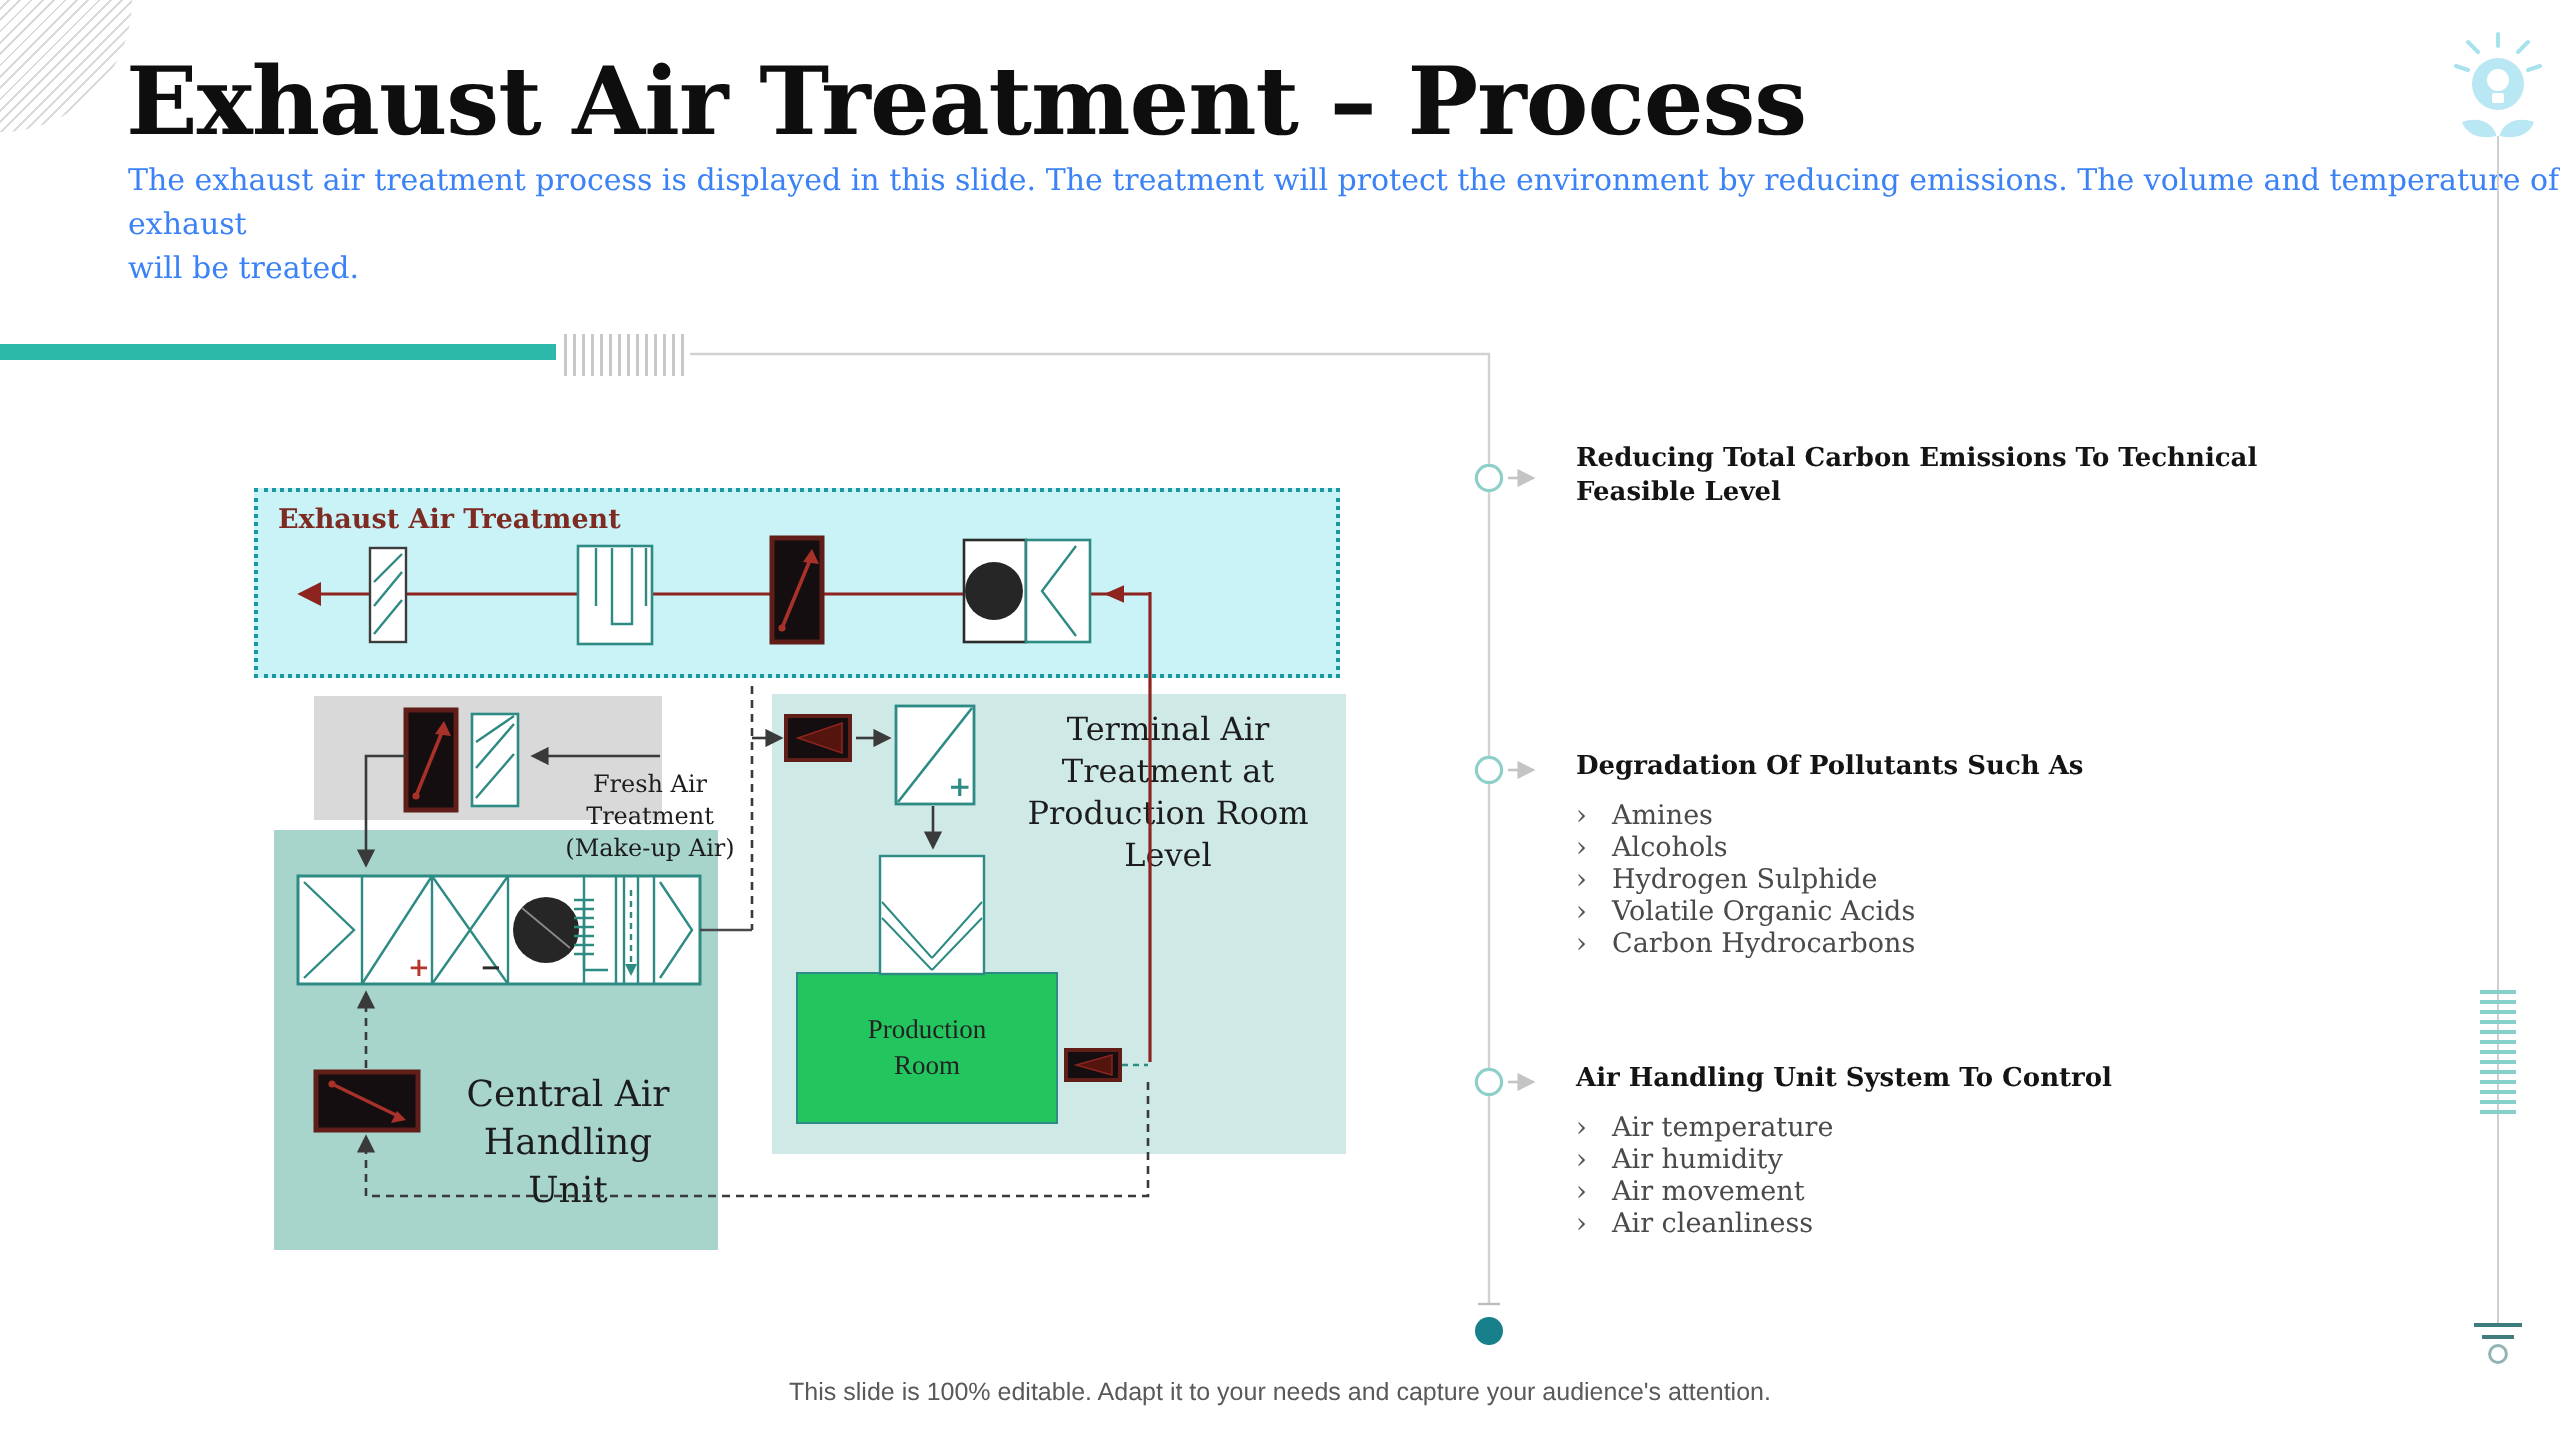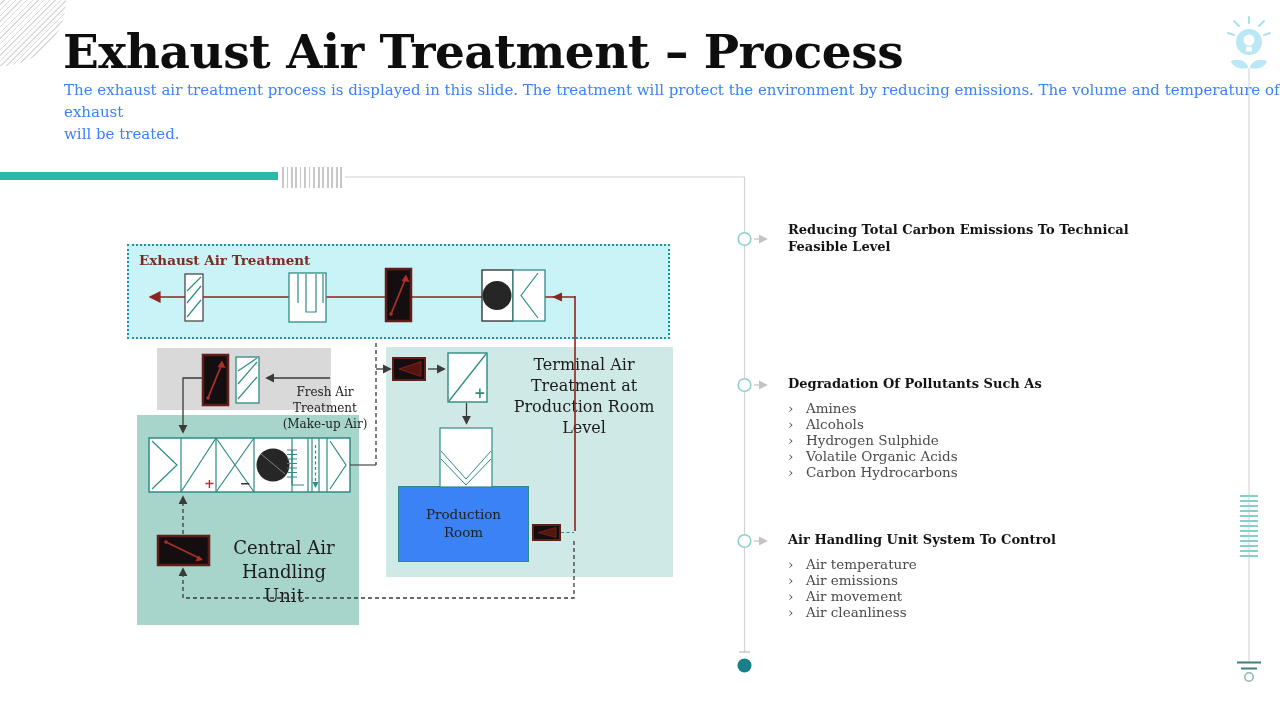--- a/index.html
+++ b/index.html
@@ -17,23 +17,23 @@
   .hatch-ticks{position:absolute;left:282px;top:167px;width:62px;height:21px;
     background:repeating-linear-gradient(90deg,#c8c8c8 0 1.5px,transparent 1.5px 4.5px);}
 
   
   .box{position:absolute;box-sizing:border-box;}
   .exhaust-box{left:127px;top:244px;width:543px;height:95px;background:#c9f3f6;border:2px dotted #18989e;}
   .exhaust-label{position:absolute;left:10px;top:6px;font-size:13.5px;font-weight:600;color:#7e2b23;}
   .gray-box{left:157px;top:348px;width:174px;height:62px;background:#d9d9d9;}
   .central-box{left:137px;top:415px;width:222px;height:210px;background:#a7d5cc;}
   .terminal-box{left:386px;top:347px;width:287px;height:230px;background:#cfeae6;}
-  .pr-box{left:398px;top:486px;width:131px;height:76px;background:#3b82f6;border:1.5px solid #2e8b84;
+  .pr-box{left:398px;top:486px;width:131px;height:76px;background:#22c55e;border:1.5px solid #2e8b84;
     display:flex;align-items:center;justify-content:center;text-align:center;
-    font-size:13.5px;color:#222;line-height:1.3;white-space:pre-line;}
+    font-size:13.5px;color:#222;line-height:1.3;white-space:pre-line;font-family:Liberation Serif, serif;}
   .diag-label{position:absolute;font-size:12px;color:#1c1c1c;text-align:center;line-height:1.32;white-space:pre-line;}
   .fresh-label{left:264px;top:349px;width:122px;margin-top:36px;}
   .terminal-label{left:508px;top:354px;width:152px;font-size:16px;}
   .central-label{left:232px;top:536px;width:104px;font-size:18px;}
 
   
   .section{position:absolute;left:788px;width:400px;}
   .s1{top:222px;}.s2{top:376px;}.s3{top:532px;}
   .section h2{margin:0 0 7px 0;font-size:13px;font-weight:700;color:#141414;line-height:1.28;white-space:pre-line;}
   .bullet-row{display:flex;align-items:baseline;line-height:16.2px;font-size:13.5px;color:#4a4a4a;}
@@ -242,25 +242,26 @@
   </div>
 
   <div class="section s3">
     <h2>Air Handling Unit System To Control</h2>
     <div class="bullet-row">
       <span class="bm">›</span>
       <span class="bt">Air temperature</span>
     </div>
     <div class="bullet-row">
       <span class="bm">›</span>
-      <span class="bt">Air emissions</span>
+      <span class="bt">Air humidity</span>
     </div>
     <div class="bullet-row">
       <span class="bm">›</span>
       <span class="bt">Air movement</span>
     </div>
     <div class="bullet-row">
       <span class="bm">›</span>
       <span class="bt">Air cleanliness</span>
     </div>
   </div>
 
+  <div class="footer">This slide is 100% editable. Adapt it to your needs and capture your audience's attention.</div>
 </div>
 
 </body></html>

